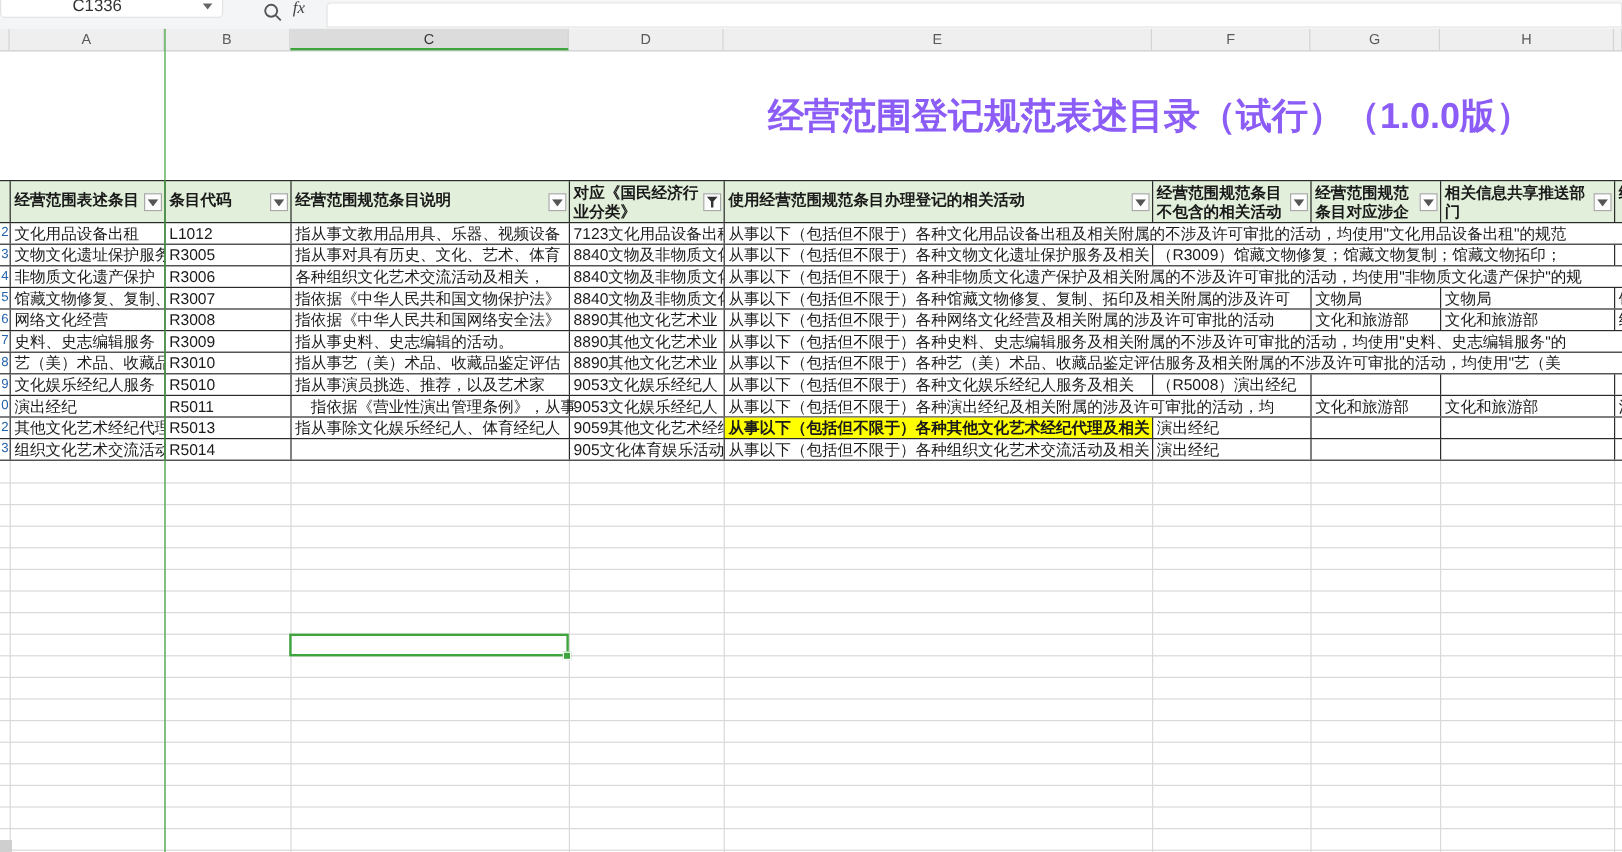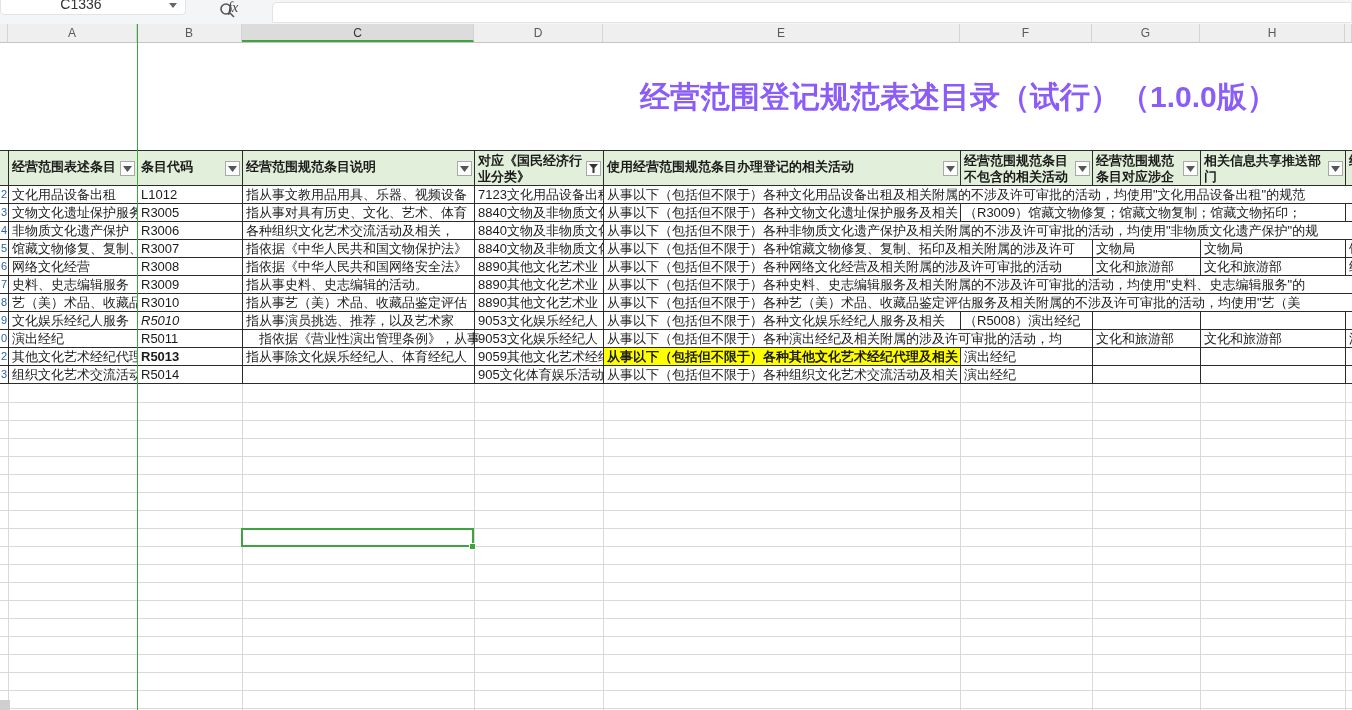--- a/index.html
+++ b/index.html
@@ -6,21 +6,21 @@
   #stage{position:relative;width:1352px;height:710px;overflow:hidden;background:#fff;
          font-family:"Liberation Sans","DejaVu Sans",sans-serif;color:#1a1a1a;}
   
   #topbar{position:absolute;left:0;top:0;width:1352px;height:24px;background:#f4f5f6;}
   #namebox{position:absolute;left:0;top:-8px;width:186px;height:23px;background:#fff;
            border:1px solid #e3e3e3;border-radius:4px;box-sizing:border-box;}
   #namebox-text{position:absolute;left:0;right:24px;top:3px;text-align:center;font-size:14px;color:#333;}
   #namebox-caret{position:absolute;right:8px;top:10px;width:0;height:0;
                  border-left:4px solid transparent;border-right:4px solid transparent;border-top:5px solid #666;}
   #search-icon{position:absolute;left:218px;top:1px;}
-  #fx-label{position:absolute;left:228px;top:0px;font-size:14px;font-style:italic;color:#444;
+  #fx-label{position:absolute;left:244px;top:0px;font-size:14px;font-style:italic;color:#444;
             font-family:"Liberation Serif","DejaVu Serif",serif;}
   #formulabar{position:absolute;left:272px;top:2px;width:1080px;height:21px;background:#fff;
               border:1px solid #e3e3e3;border-radius:4px 0 0 0;box-sizing:border-box;}
   
   #colstrip{position:absolute;left:0;top:24px;width:1352px;height:19px;background:#efefef;
             border-bottom:1px solid #c5c5c5;box-sizing:border-box;}
   .colcell{position:absolute;top:0;height:18px;line-height:18px;text-align:center;font-size:12px;color:#5a5a5a;
            border-right:1px solid #d4d4d4;box-sizing:border-box;}
   .colcell.selected{background:#dcdcdc;border-bottom:2px solid #3ea43e;color:#333;}
   
@@ -279,21 +279,21 @@
           <div class="vline" style="left: 8px; height: 17px;"></div>
           <div class="vline" style="left: 137px; height: 17px;"></div>
           <div class="vline" style="left: 242px; height: 17px;"></div>
           <div class="vline" style="left: 474px; height: 17px;"></div>
           <div class="vline" style="left: 603px; height: 17px;"></div>
           <div class="vline" style="left: 960px; height: 17px;"></div>
           <div class="vline" style="left: 1092px; height: 17px;"></div>
           <div class="vline" style="left: 1200px; height: 17px;"></div>
           <div class="vline" style="left: 1345px; height: 17px;"></div>
           <div class="cell" style="left: 9px; width: 128px;">文化娱乐经纪人服务</div>
-          <div class="cell" style="left: 138px; width: 104px; font-style: italic;">R5010</div>
+          <div class="cell" style="left: 138px; width: 104px;">R5010</div>
           <div class="cell" style="left: 243px; width: 231px;">指从事演员挑选、推荐，以及艺术家</div>
           <div class="cell" style="left: 475px; width: 128px;">9053文化娱乐经纪人</div>
           <div class="cell ovf" style="left: 604px; width: 356px;">从事以下（包括但不限于）各种文化娱乐经纪人服务及相关</div>
           <div class="cell ovf" style="left: 961px; width: 131px;">（R5008）演出经纪</div>
         </div>
         <div class="data-row" style="top: 287px; height: 18px;">
           <div class="rownum">0</div>
           <div class="vline" style="left: 8px; height: 17px;"></div>
           <div class="vline" style="left: 137px; height: 17px;"></div>
           <div class="vline" style="left: 242px; height: 17px;"></div>
@@ -316,21 +316,21 @@
           <div class="vline" style="left: 8px; height: 17px;"></div>
           <div class="vline" style="left: 137px; height: 17px;"></div>
           <div class="vline" style="left: 242px; height: 17px;"></div>
           <div class="vline" style="left: 474px; height: 17px;"></div>
           <div class="vline" style="left: 603px; height: 17px;"></div>
           <div class="vline" style="left: 960px; height: 17px;"></div>
           <div class="vline" style="left: 1092px; height: 17px;"></div>
           <div class="vline" style="left: 1200px; height: 17px;"></div>
           <div class="vline" style="left: 1345px; height: 17px;"></div>
           <div class="cell" style="left: 9px; width: 128px;">其他文化艺术经纪代理</div>
-          <div class="cell" style="left: 138px; width: 104px; font-weight: bold;">R5013</div>
+          <div class="cell" style="left: 138px; width: 104px;">R5013</div>
           <div class="cell" style="left: 243px; width: 231px;">指从事除文化娱乐经纪人、体育经纪人</div>
           <div class="cell" style="left: 475px; width: 128px;">9059其他文化艺术经纪</div>
           <div class="cell yellow ovf" style="left: 604px; width: 356px;">从事以下（包括但不限于）各种其他文化艺术经纪代理及相关</div>
           <div class="cell ovf" style="left: 961px; width: 131px;">演出经纪</div>
         </div>
         <div class="data-row" style="top: 323px; height: 18px;">
           <div class="rownum">3</div>
           <div class="vline" style="left: 8px; height: 17px;"></div>
           <div class="vline" style="left: 137px; height: 17px;"></div>
           <div class="vline" style="left: 242px; height: 17px;"></div>

